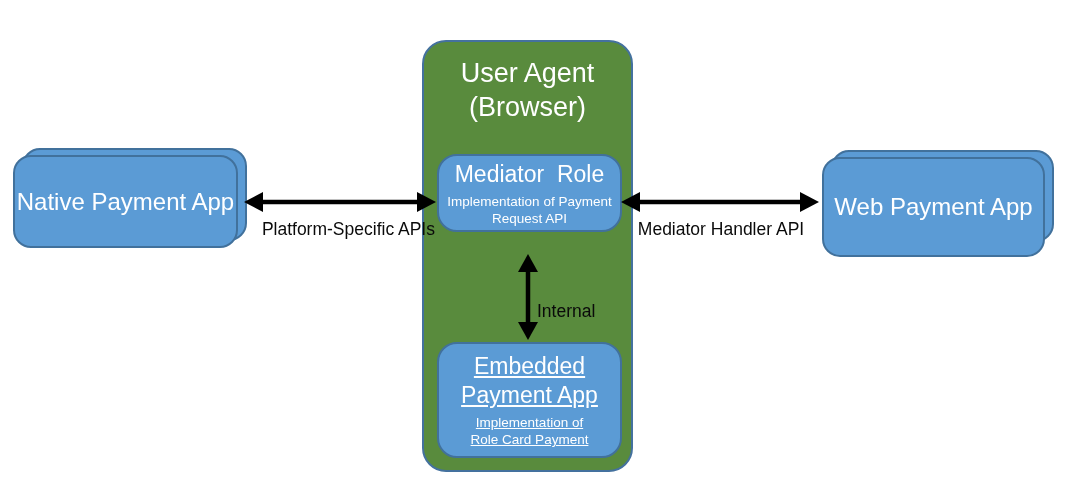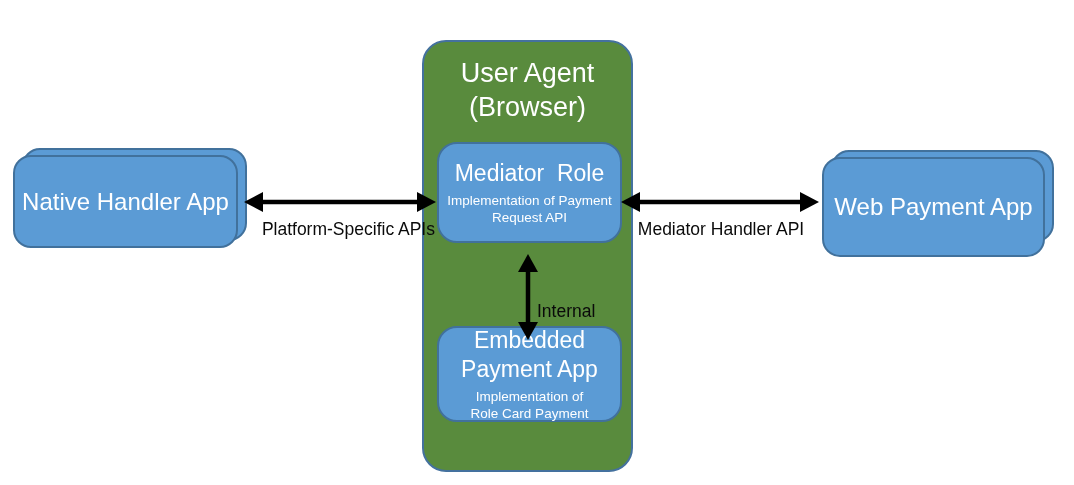--- a/index.html
+++ b/index.html
@@ -72,22 +72,22 @@
     border:2px solid var(--box-border);
     border-radius:20px;
     box-sizing:border-box;
     display:flex;
     flex-direction:column;
     align-items:center;
     justify-content:center;
     color:var(--box-text);
     text-align:center;
   }
-  .mediator-box{top:100px;height:101px;}
-  .embedded-box{top:284px;height:96px;}
+  .mediator-box{top:112px;height:78px;}
+  .embedded-box{top:300px;height:116px;text-decoration:underline;}
   .inner-title{font-size:23px;line-height:29px;}
   .inner-sub{font-size:13.5px;line-height:17px;margin-top:4px;}
   
   .arrows{
     position:absolute;left:0;top:0;width:1074px;height:485px;
     pointer-events:none;
   }
   .arrows line{stroke:var(--arrow);stroke-width:4.5;}
   .arrows polygon{fill:var(--arrow);}
   
@@ -101,21 +101,21 @@
   .handler-label{left:622px;top:219px;width:198px;text-align:center;}
   .internal-label{left:537px;top:301px;text-align:left;}
 </style>
 </head>
 <body>
 
 <div class="canvas">
 
   <div class="back-card native-back"></div>
   <div class="app-box native-front">
-    <span class="pre">Native Handler App</span>
+    <span class="pre">Native Payment App</span>
   </div>
 
   <div class="green-container">
     <div class="green-title pre">User Agent
 (Browser)</div>
 
     <div class="inner-box mediator-box">
       <div class="inner-title pre">Mediator  Role</div>
       <div class="inner-sub pre">Implementation of Payment
 Request API</div>

